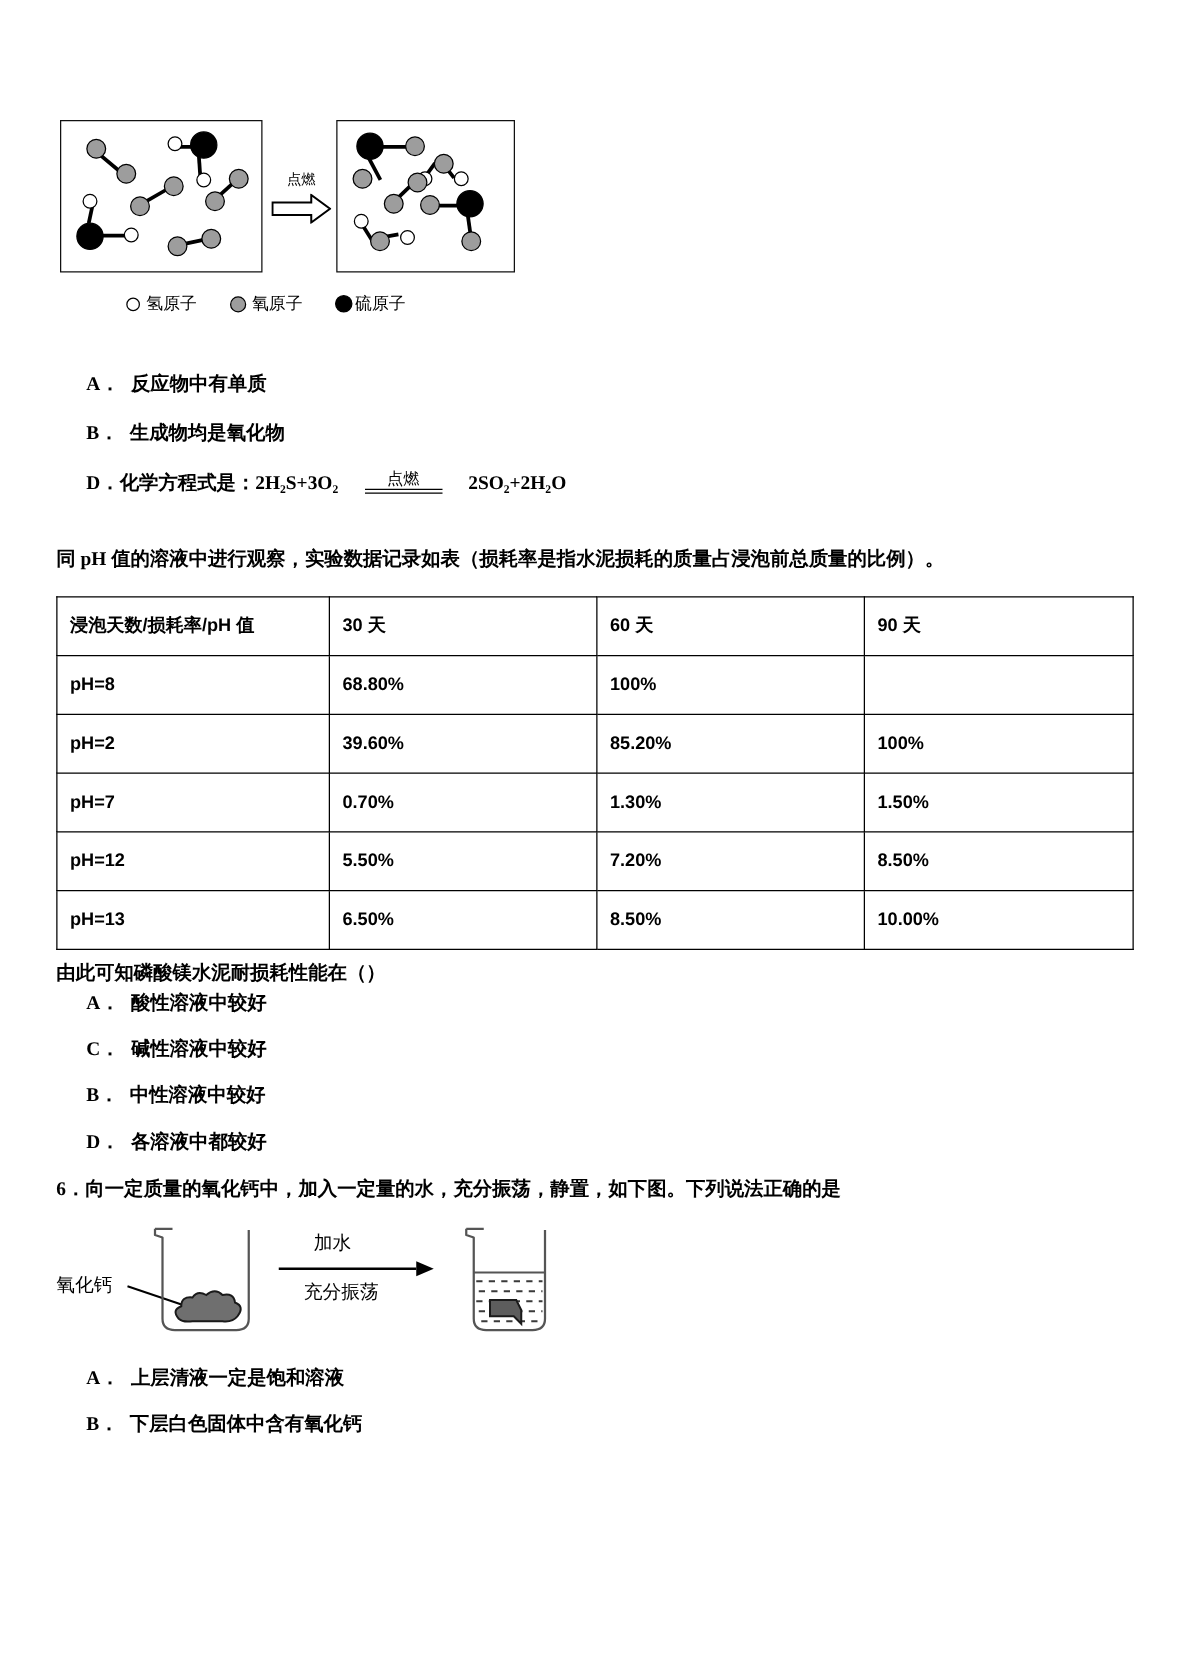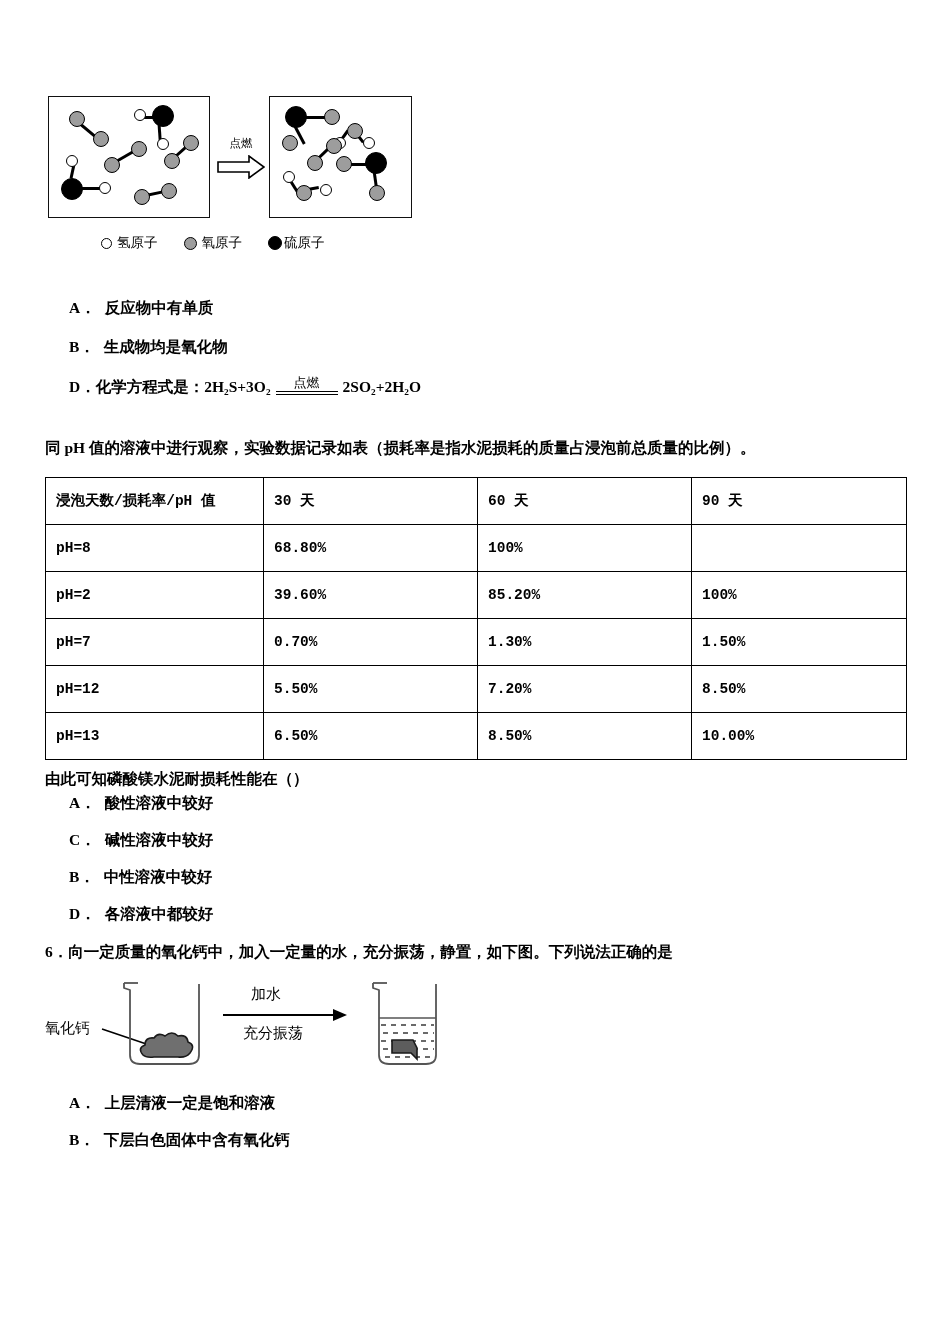--- a/index.html
+++ b/index.html
@@ -105,21 +105,21 @@
   .opt.first { margin-top: 24px; }
 
   .opt-d {
     margin: 0 0 0 24px;
     font-size: 15.5px;
     font-weight: bold;
     display: flex;
     align-items: flex-end;
     line-height: 1.2;
   }
-  .eqn { display: inline-flex; align-items: flex-end; }
+  .eqn { display: inline-flex; align-items: flex-end; gap: 16px; }
   .eqn-arrow {
     display: inline-flex;
     flex-direction: column;
     align-items: center;
     margin: 0 5px 1px 5px;
     position: relative;
   }
   .eqn-arrow .cond2 {
     font-size: 13px;
     font-weight: normal;
@@ -143,21 +143,21 @@
     margin: 0;
     text-align: justify;
   }
 
   
   table.data {
     border-collapse: collapse;
     width: 861px;
     margin-top: 13px;
     table-layout: fixed;
-    font-family: Liberation Mono, monospace;
+    font-family: Liberation Sans, sans-serif;
   }
   table.data td, table.data th {
     border: 1.3px solid #000;
     font-size: 14.5px;
     font-weight: bold;
     text-align: left;
     vertical-align: middle;
     padding: 9px 10px;
     height: 47px;
     white-space: nowrap;

